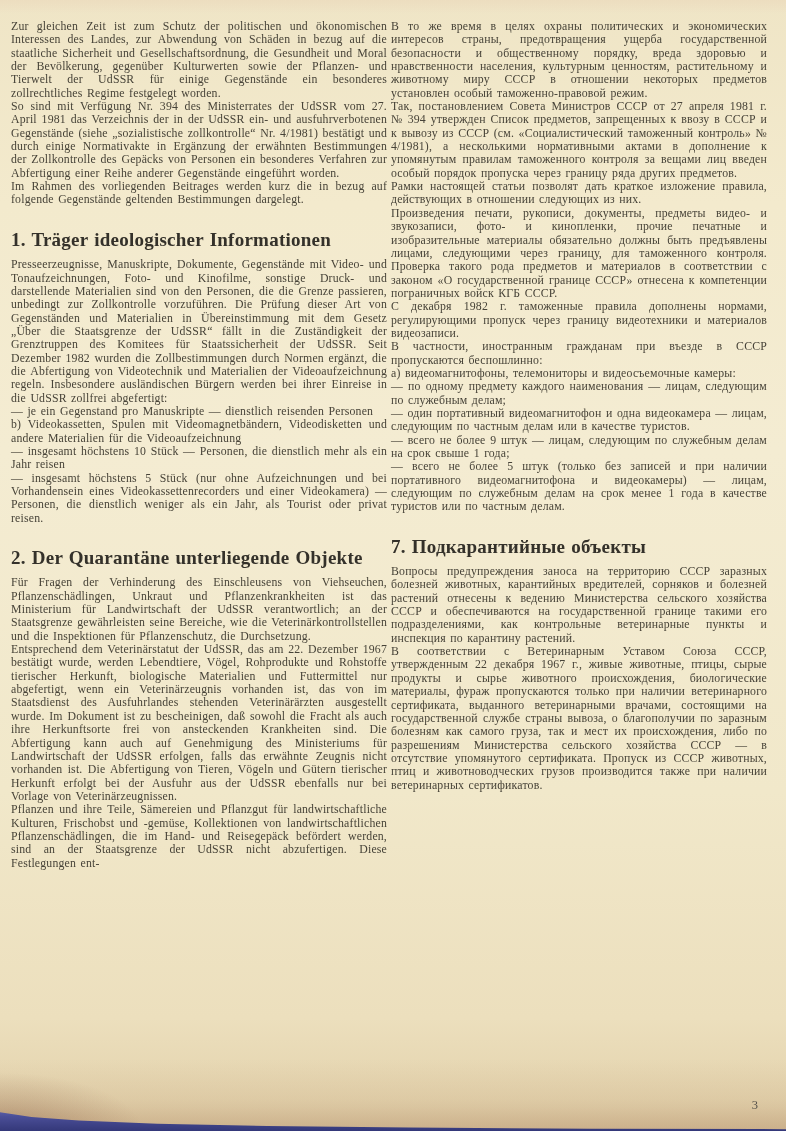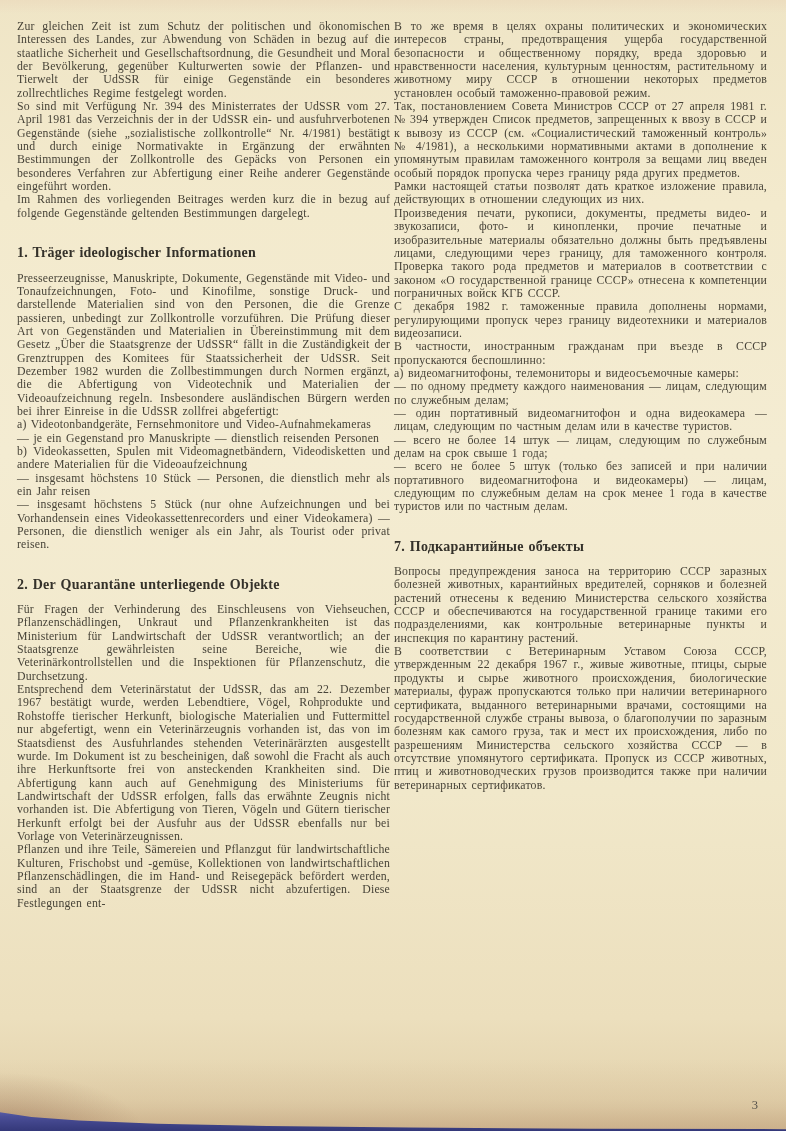--- a/index.html
+++ b/index.html
@@ -21,37 +21,37 @@
       #ecdfbd 90%,
       #e3d2ac 98%,
       #dcc7a0 100%);
     font-family: "Liberation Serif", "DejaVu Serif", serif;
     color: #474338;
   }
   .content {
     position: relative;
     display: flex;
     gap: 4px;
-    padding: 20px 19px 0 17px;
+    padding: 20px 19px 0 11px;
     z-index: 2;
   }
   .col {
     flex: 1;
     min-width: 0;
     text-align: justify;
     font-size: 11.8px;
     line-height: 13.35px;
     letter-spacing: 0.18px;
     word-spacing: 1.3px;
   }
   .col p {
     margin: 0;
   }
   .col h2 {
-    font-size: 14px;
+    font-size: 19px;
     font-weight: bold;
     color: #34312a;
     text-align: left;
     letter-spacing: 0.25px;
     word-spacing: 1px;
     margin: 26px 0 12px 0;
   }
   .page-number {
     position: absolute;
     right: 28px;
@@ -102,21 +102,20 @@
 
   <div class="content">
 
     <div class="col">
       <p>Zur gleichen Zeit ist zum Schutz der politischen und ökonomischen Interessen des Landes, zur Abwendung von Schäden in bezug auf die staatliche Sicherheit und Gesellschaftsordnung, die Gesundheit und Moral der Bevölkerung, gegenüber Kulturwerten sowie der Pflanzen- und Tierwelt der UdSSR für einige Gegenstände ein besonderes zollrechtliches Regime festgelegt worden.</p>
       <p>So sind mit Verfügung Nr. 394 des Ministerrates der UdSSR vom 27. April 1981 das Verzeichnis der in der UdSSR ein- und ausfuhrverbotenen Gegenstände (siehe „sozialistische zollkontrolle“ Nr. 4/1981) bestätigt und durch einige Normativakte in Ergänzung der erwähnten Bestimmungen der Zollkontrolle des Gepäcks von Personen ein besonderes Verfahren zur Abfertigung einer Reihe anderer Gegenstände eingeführt worden.</p>
       <p>Im Rahmen des vorliegenden Beitrages werden kurz die in bezug auf folgende Gegenstände geltenden Bestimmungen dargelegt.</p>
 
       <h2>1. Träger ideologischer Informationen</h2>
       <p>Presseerzeugnisse, Manuskripte, Dokumente, Gegenstände mit Video- und Tonaufzeichnungen, Foto- und Kinofilme, sonstige Druck- und darstellende Materialien sind von den Personen, die die Grenze passieren, unbedingt zur Zollkontrolle vorzuführen. Die Prüfung dieser Art von Gegenständen und Materialien in Übereinstimmung mit dem Gesetz „Über die Staatsgrenze der UdSSR“ fällt in die Zuständigkeit der Grenztruppen des Komitees für Staatssicherheit der UdSSR. Seit Dezember 1982 wurden die Zollbestimmungen durch Normen ergänzt, die die Abfertigung von Videotechnik und Materialien der Videoaufzeichnung regeln. Insbesondere ausländischen Bürgern werden bei ihrer Einreise in die UdSSR zollfrei abgefertigt:</p>
-      <p>a) Videotonbandgeräte, Fernsehmonitore und Video-Aufnahmekameras</p>
       <p>— je ein Gegenstand pro Manuskripte — dienstlich reisenden Personen</p>
       <p>b) Videokassetten, Spulen mit Videomagnetbändern, Videodisketten und andere Materialien für die Videoaufzeichnung</p>
       <p>— insgesamt höchstens 10 Stück — Personen, die dienstlich mehr als ein Jahr reisen</p>
       <p>— insgesamt höchstens 5 Stück (nur ohne Aufzeichnungen und bei Vorhandensein eines Videokassettenrecorders und einer Videokamera) — Personen, die dienstlich weniger als ein Jahr, als Tourist oder privat reisen.</p>
 
       <h2>2. Der Quarantäne unterliegende Objekte</h2>
       <p>Für Fragen der Verhinderung des Einschleusens von Viehseuchen, Pflanzenschädlingen, Unkraut und Pflanzenkrankheiten ist das Ministerium für Landwirtschaft der UdSSR verantwortlich; an der Staatsgrenze gewährleisten seine Bereiche, wie die Veterinärkontrollstellen und die Inspektionen für Pflanzenschutz, die Durchsetzung.</p>
       <p>Entsprechend dem Veterinärstatut der UdSSR, das am 22. Dezember 1967 bestätigt wurde, werden Lebendtiere, Vögel, Rohprodukte und Rohstoffe tierischer Herkunft, biologische Materialien und Futtermittel nur abgefertigt, wenn ein Veterinärzeugnis vorhanden ist, das von im Staatsdienst des Ausfuhrlandes stehenden Veterinärärzten ausgestellt wurde. Im Dokument ist zu bescheinigen, daß sowohl die Fracht als auch ihre Herkunftsorte frei von ansteckenden Krankheiten sind. Die Abfertigung kann auch auf Genehmigung des Ministeriums für Landwirtschaft der UdSSR erfolgen, falls das erwähnte Zeugnis nicht vorhanden ist. Die Abfertigung von Tieren, Vögeln und Gütern tierischer Herkunft erfolgt bei der Ausfuhr aus der UdSSR ebenfalls nur bei Vorlage von Veterinärzeugnissen.</p>
       <p>Pflanzen und ihre Teile, Sämereien und Pflanzgut für landwirtschaftliche Kulturen, Frischobst und -gemüse, Kollektionen von landwirtschaftlichen Pflanzenschädlingen, die im Hand- und Reisegepäck befördert werden, sind an der Staatsgrenze der UdSSR nicht abzufertigen. Diese Festlegungen ent-</p>
     </div>
@@ -125,21 +124,21 @@
       <p>В то же время в целях охраны политических и экономических интересов страны, предотвращения ущерба государственной безопасности и общественному порядку, вреда здоровью и нравственности населения, культурным ценностям, растительному и животному миру СССР в отношении некоторых предметов установлен особый таможенно-правовой режим.</p>
       <p>Так, постановлением Совета Министров СССР от 27 апреля 1981 г. № 394 утвержден Список предметов, запрещенных к ввозу в СССР и к вывозу из СССР (см. «Социалистический таможенный контроль» № 4/1981), а несколькими нормативными актами в дополнение к упомянутым правилам таможенного контроля за вещами лиц введен особый порядок пропуска через границу ряда других предметов.</p>
       <p>Рамки настоящей статьи позволят дать краткое изложение правила, действующих в отношении следующих из них.</p>
 
       <p>Произведения печати, рукописи, документы, предметы видео- и звукозаписи, фото- и кинопленки, прочие печатные и изобразительные материалы обязательно должны быть предъявлены лицами, следующими через границу, для таможенного контроля. Проверка такого рода предметов и материалов в соответствии с законом «О государственной границе СССР» отнесена к компетенции пограничных войск КГБ СССР.</p>
       <p>С декабря 1982 г. таможенные правила дополнены нормами, регулирующими пропуск через границу видеотехники и материалов видеозаписи.</p>
       <p>В частности, иностранным гражданам при въезде в СССР пропускаются беспошлинно:</p>
       <p>а) видеомагнитофоны, телемониторы и видеосъемочные камеры:</p>
       <p>— по одному предмету каждого наименования — лицам, следующим по служебным делам;</p>
       <p>— один портативный видеомагнитофон и одна видеокамера — лицам, следующим по частным делам или в качестве туристов.</p>
-      <p>— всего не более 14 штук — лицам, следующим по служебным делам на срок свыше 1 года;</p>
+      <p>— всего не более 9 штук — лицам, следующим по служебным делам на срок свыше 1 года;</p>
       <p>— всего не более 5 штук (только без записей и при наличии портативного видеомагнитофона и видеокамеры) — лицам, следующим по служебным делам на срок менее 1 года в качестве туристов или по частным делам.</p>
 
       <h2>7. Подкарантийные объекты</h2>
       <p>Вопросы предупреждения заноса на территорию СССР заразных болезней животных, карантийных вредителей, сорняков и болезней растений отнесены к ведению Министерства сельского хозяйства СССР и обеспечиваются на государственной границе такими его подразделениями, как контрольные ветеринарные пункты и инспекция по карантину растений.</p>
       <p>В соответствии с Ветеринарным Уставом Союза СССР, утвержденным 22 декабря 1967 г., живые животные, птицы, сырые продукты и сырье животного происхождения, биологические материалы, фураж пропускаются только при наличии ветеринарного сертификата, выданного ветеринарными врачами, состоящими на государственной службе страны вывоза, о благополучии по заразным болезням как самого груза, так и мест их происхождения, либо по разрешениям Министерства сельского хозяйства СССР — в отсутствие упомянутого сертификата. Пропуск из СССР животных, птиц и животноводческих грузов производится также при наличии ветеринарных сертификатов.</p>
     </div>
   </div>
 
   <div class="page-number">3</div>
 

